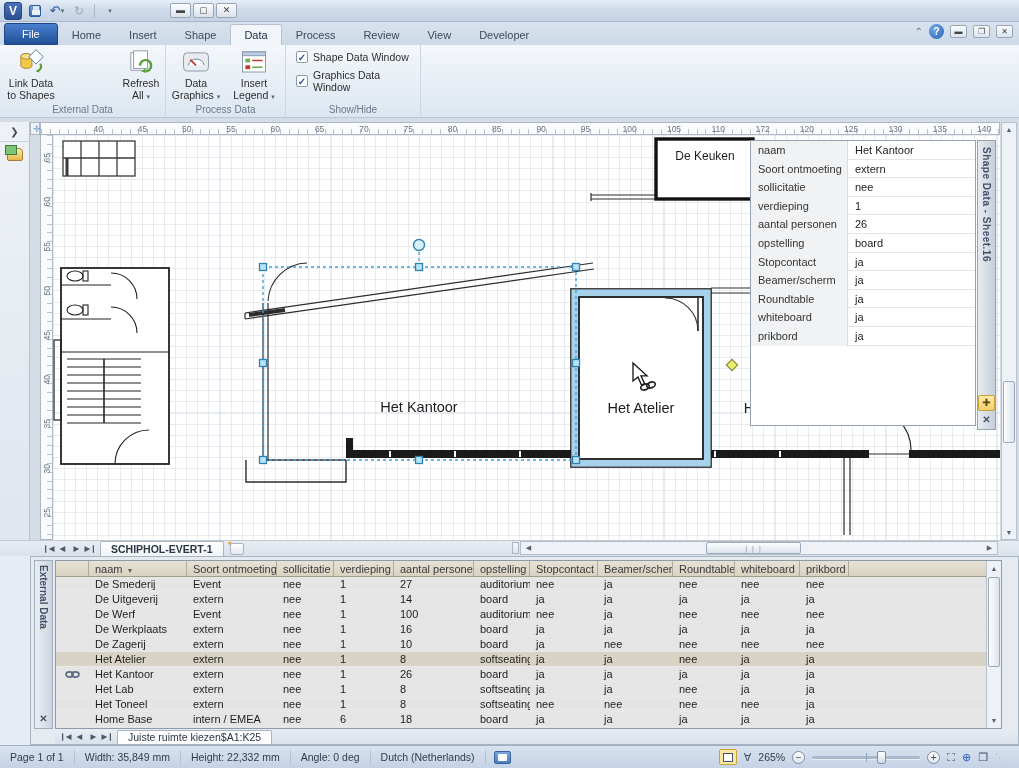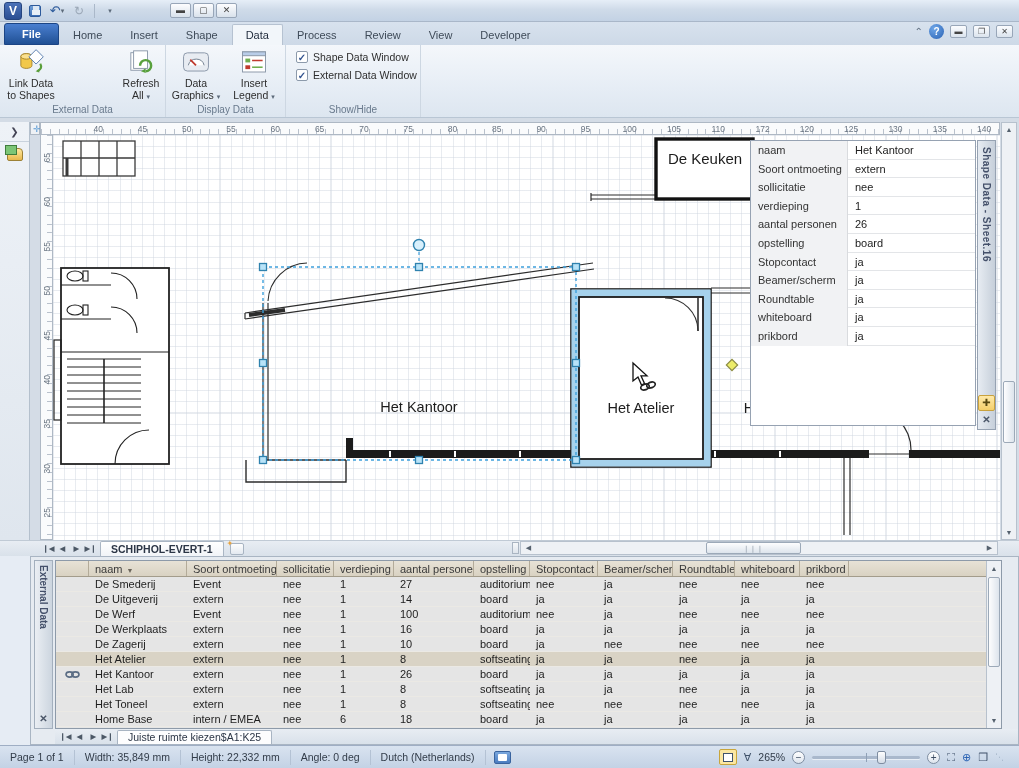--- a/index.html
+++ b/index.html
@@ -25,21 +25,21 @@
   #title-text { flex:1; text-align:center; color:#3a3a3a; font-size:11px; }
   .win-controls { display:flex; gap:2px; padding-right:6px; }
   .win-btn { width:21px; height:15px; border:1px solid #98a6b8; border-radius:2px;
     background:linear-gradient(#fdfdfe,#d9e2ec); font-size:9px; line-height:13px; text-align:center; color:#444; }
 
   
   #tabrow { position:absolute; left:0; top:22px; width:1019px; height:23px;
     background:linear-gradient(#d8e2ee,#cdd9e7); display:flex; align-items:flex-end; }
   .rtab { padding:4px 13px 4px; font-size:11px; color:#3e4a58; border:1px solid transparent; border-bottom:none; cursor:default; }
   .rtab.file { background:linear-gradient(#4a7fd0,#205094); color:#fff; border:1px solid #1c4585;
-    border-radius:3px 3px 0 0; padding:4px 17px; margin-left:4px; font-weight:bold; }
+    border-radius:3px 3px 0 0; padding:4px 17px; margin-left:4px; font-weight:normal; }
   .rtab.active { background:#f2f6fa; border-color:#b6c2d1; border-radius:2px 2px 0 0; color:#1e293a; }
   .tabrow-right { margin-left:auto; display:flex; align-items:center; gap:6px; padding:0 6px 3px; }
   .mini-ic { font-size:10px; color:#5a6a7c; }
   .help-ic { width:15px; height:15px; border-radius:50%; background:radial-gradient(circle at 35% 30%,#6ea6e8,#2b63b4);
     color:#fff; font-size:10px; font-weight:bold; text-align:center; line-height:15px; }
   .doc-btn { width:17px; height:13px; border:1px solid #98a6b8; border-radius:2px;
     background:linear-gradient(#fbfcfe,#dbe4ee); font-size:8px; line-height:11px; text-align:center; color:#444; }
 
   
   #ribbon { position:absolute; left:0; top:45px; width:1019px; height:73px;
@@ -241,34 +241,34 @@
         <svg width="30" height="27" viewBox="0 0 30 27">
           <rect x="3" y="3" width="24" height="21" fill="#fff" stroke="#8a97a8"></rect>
           <rect x="3" y="3" width="24" height="4" fill="#b9cde8" stroke="#8a97a8"></rect>
           <rect x="6" y="10" width="5" height="4" fill="#6fae4e"></rect>
           <line x1="13" y1="12" x2="24" y2="12" stroke="#c03a2e" stroke-width="1.6"></line>
           <rect x="6" y="17" width="5" height="4" fill="#c03a2e"></rect>
           <line x1="13" y1="19" x2="24" y2="19" stroke="#6fae4e" stroke-width="1.6"></line>
         </svg>
         <div class="blabel"><span>Insert</span><br><span>Legend</span> <span class="drop">▾</span></div>
       </div>
-      <div class="glabel">Display Data</div>
+      <div class="glabel">Process Data</div>
     </div>
 
     <div class="rgroup" style="left:286px; width:135px;">
       <div>
 
           <div class="cbrow checked">
             <span class="cbx">✓</span>
             <span class="cbl">Shape Data Window</span>
           </div>
 
           <div class="cbrow checked">
             <span class="cbx">✓</span>
-            <span class="cbl">External Data Window</span>
+            <span class="cbl">Graphics Data Window</span>
           </div>
         </div>
       <div class="glabel">Show/Hide</div>
     </div>
   </div>
 
   <div id="workspace">
     <div id="shapes-strip">
       <span class="expander">❯</span>
       <span class="stencil-ic"></span>
@@ -422,21 +422,21 @@
 
         <rect x="675" y="226" width="8" height="8" transform="rotate(45 679 230)" fill="#ecec6a" stroke="#8c8c46" stroke-width="1.2"></rect>
 
         <g>
           <polygon points="580,228 580,246 585,242 588.5,250 591.5,248.5 588,240.8 594,240.8" fill="#fff" stroke="#111" stroke-width="1.3"></polygon>
           <ellipse cx="592" cy="252" rx="4.4" ry="2.8" fill="none" stroke="#222" stroke-width="1.7" transform="rotate(-20 592 252)"></ellipse>
           <ellipse cx="598" cy="250" rx="4.4" ry="2.8" fill="none" stroke="#222" stroke-width="1.7" transform="rotate(-20 598 250)"></ellipse>
         </g>
       </svg>
 
-      <div class="room-label" style="left:610px; top:12px; width:84px; font-size:15px; line-height:1.55;">De Keuken</div>
+      <div class="room-label" style="left:610px; top:12px; width:84px; font-size:12px; line-height:1.55;">De Keuken</div>
       <div class="room-label" style="left:296px; top:264px; width:140px; font-size:14.5px;">Het Kantoor</div>
       <div class="room-label" style="left:528px; top:265px; width:120px; font-size:14.5px;">Het Atelier</div>
       <div class="room-label" style="left:686px; top:265px; width:20px; font-size:14.5px;">H</div>
     </div>
 
     <div id="shape-data">
 
         <div class="sd-row">
           <div class="sd-label">naam</div>
           <div class="sd-value">Het Kantoor</div>

